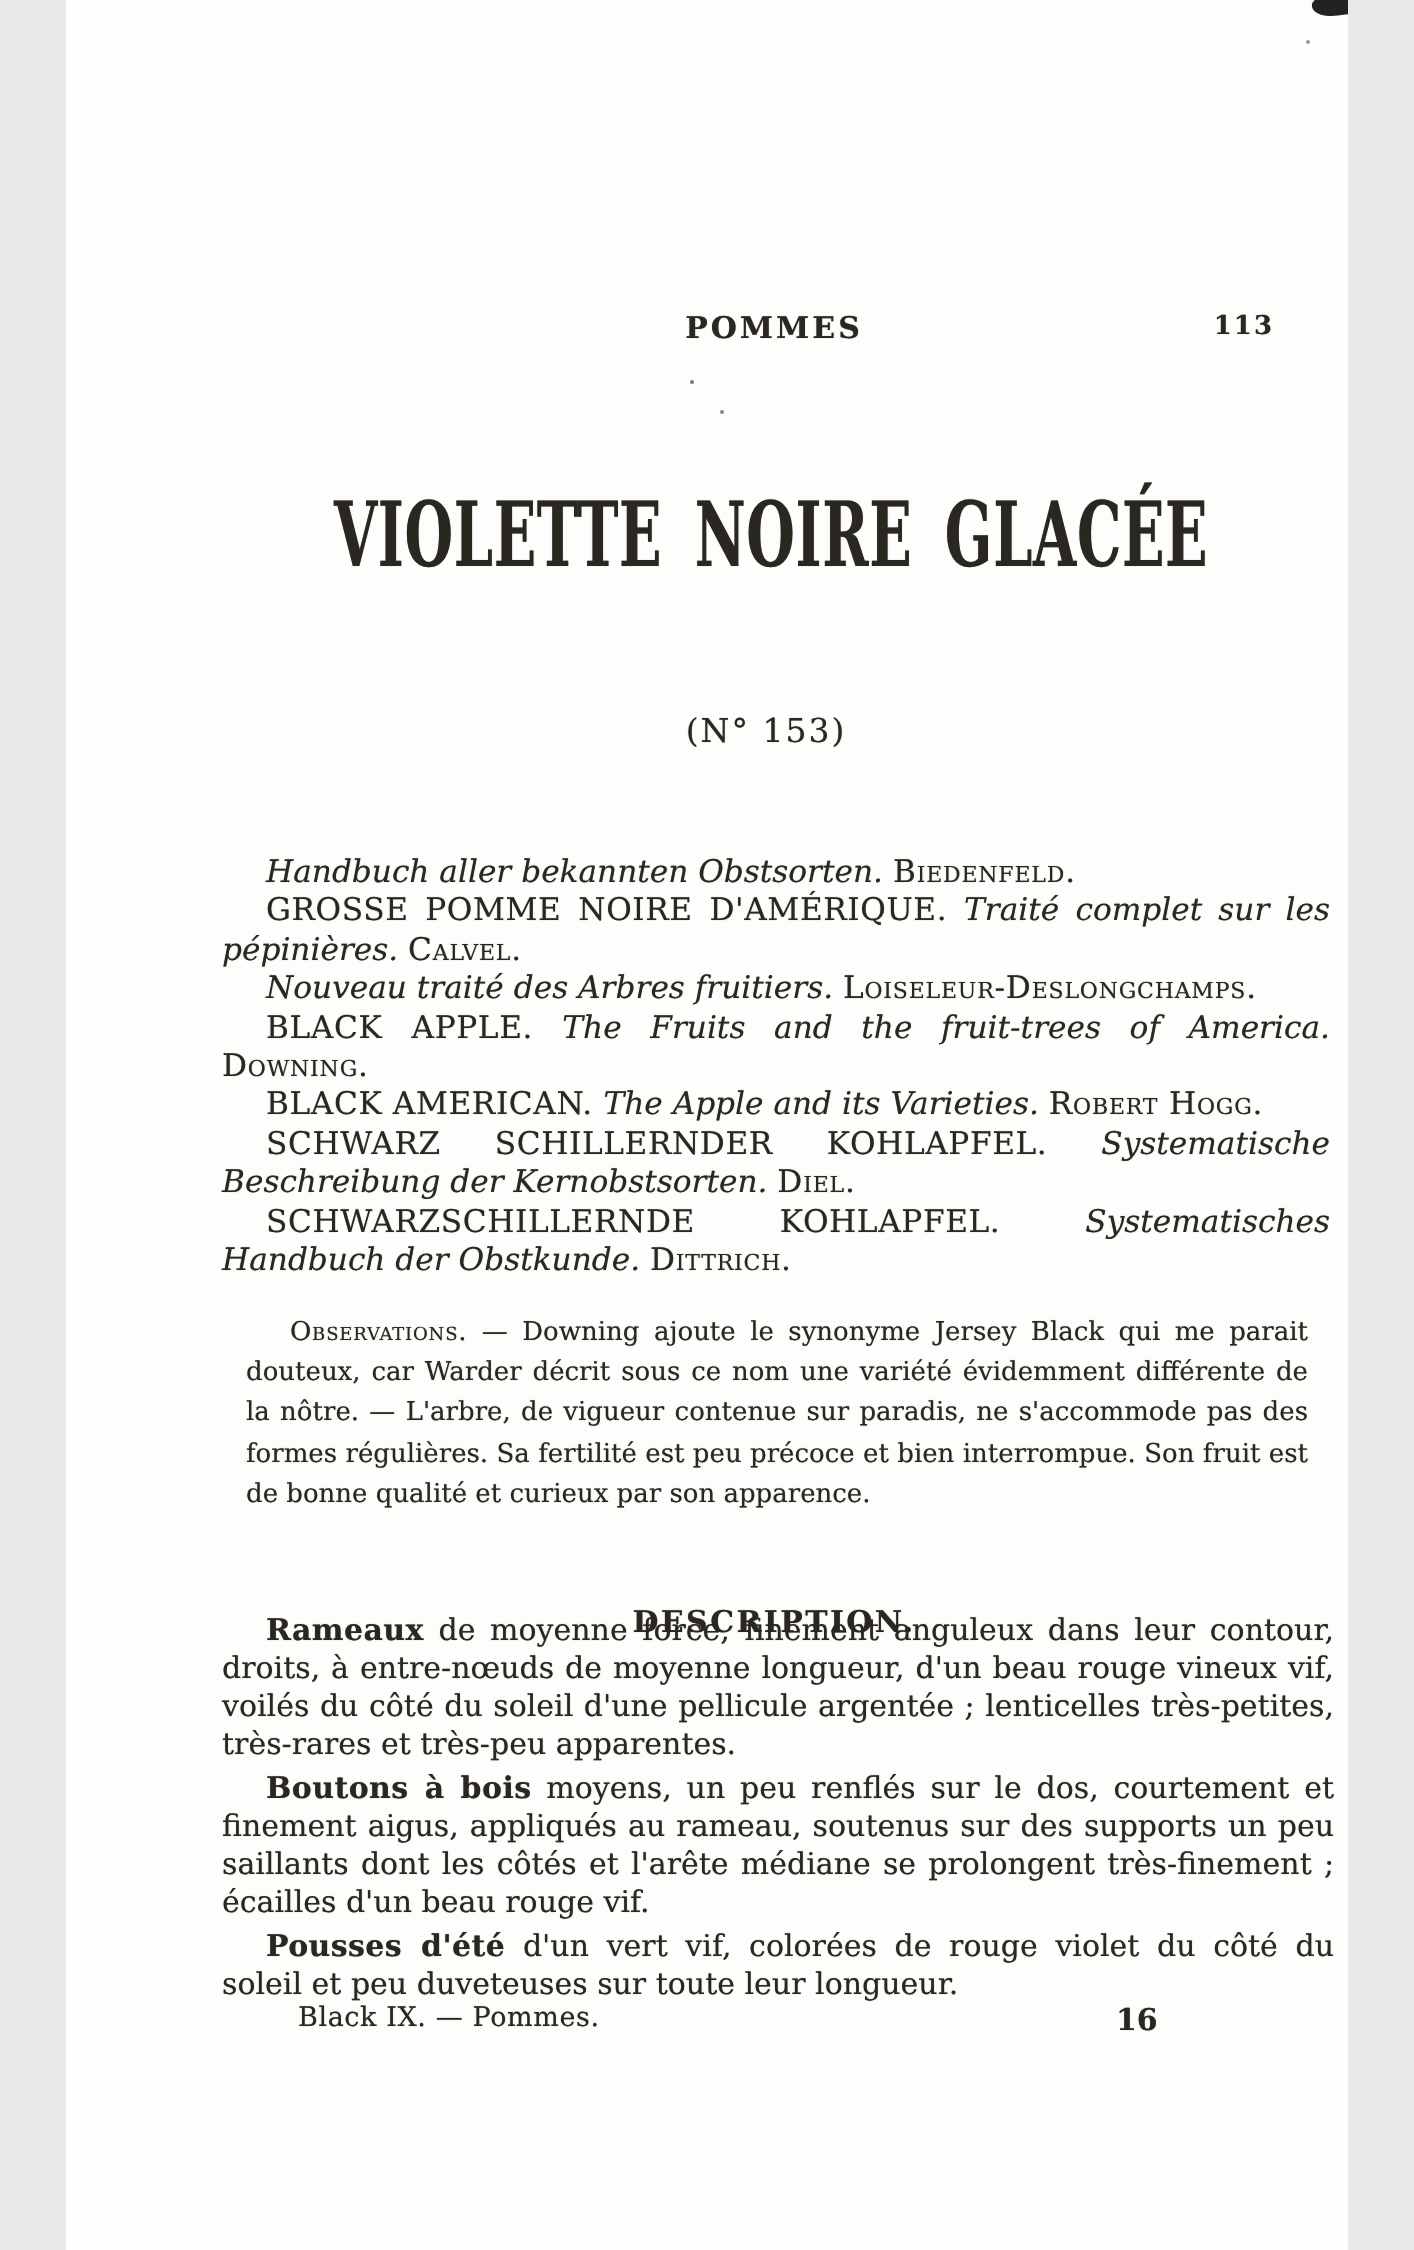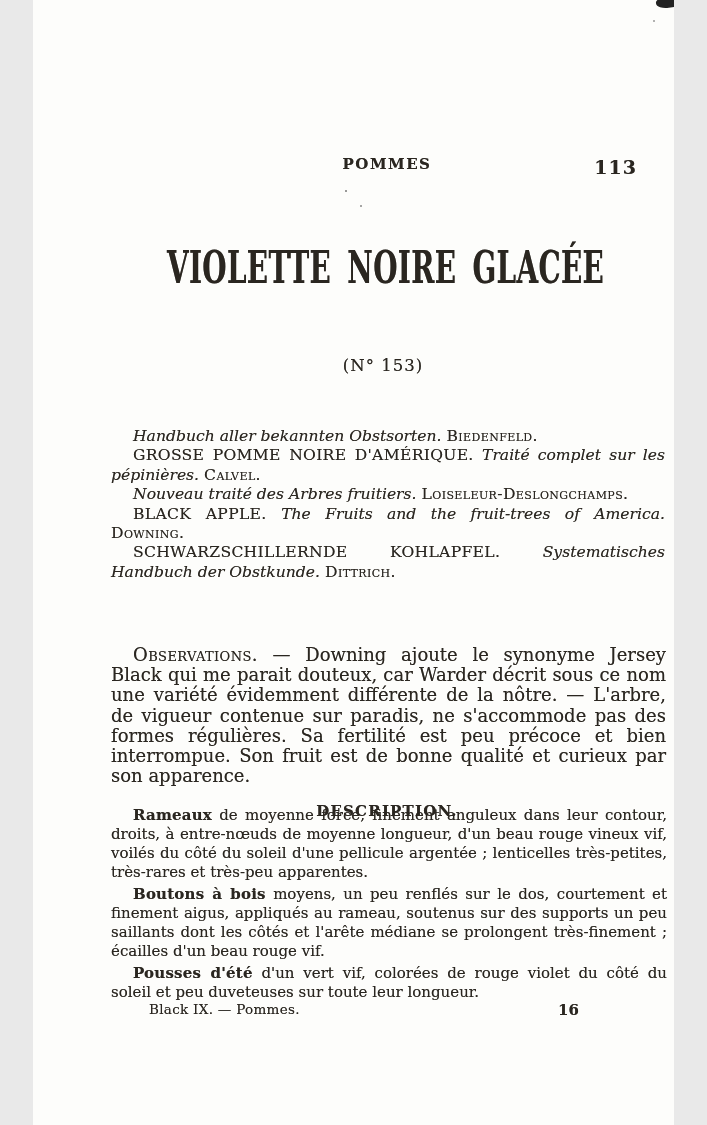--- a/index.html
+++ b/index.html
@@ -18,21 +18,21 @@
     overflow:hidden;
     text-shadow:0 0 0.5px rgba(42,38,32,.55);
   }
   
   .running-head{
     position:absolute;top:155px;left:78px;width:552px;
     text-align:center;font-size:15px;letter-spacing:1.5px;font-weight:600;
   }
   .page-number{
     position:absolute;right:26px;top:1px;
-    font-size:19px;font-weight:700;letter-spacing:1px;
+    font-size:13px;font-weight:700;letter-spacing:1px;
   }
   
   .title-block{position:absolute;top:245px;left:0;width:707px;text-align:left;}
   .title-inner{
     display:inline-block;
     font-size:45px;font-weight:700;line-height:1;
     word-spacing:10px;letter-spacing:.5px;
     transform:scaleX(.62);transform-origin:50% 50%;
     white-space:nowrap;
   }
@@ -43,22 +43,22 @@
   }
   
   .synonyms{position:absolute;top:427px;left:78px;width:554px;}
   .synonyms p{
     margin:0;text-indent:22px;text-align:justify;
     font-size:15.6px;line-height:19.4px;
   }
   
   .observations{position:absolute;top:645px;left:78px;width:555px;}
   .observations p{
-    margin:0;text-indent:22px;text-align:justify;
-    font-size:18px;line-height:20.2px;
+    margin:12px;text-indent:22px;text-align:justify;
+    font-size:13px;line-height:20.2px;
   }
   
   .description-heading{
     position:absolute;top:802px;left:78px;width:552px;
     text-align:center;font-size:15px;letter-spacing:1.2px;font-weight:600;
   }
   .description{position:absolute;top:806px;left:78px;width:556px;}
   .description p{
     margin:0 0 3px;text-indent:22px;text-align:justify;
     font-size:15px;line-height:19px;
@@ -110,20 +110,22 @@
     <span class="title-inner">VIOLETTE NOIRE GLACÉE</span>
   </div>
 
   <div class="number-line">(N° 153)</div>
 
   <div class="synonyms">
     <p><span class="seg-italic">Handbuch aller bekannten Obstsorten. </span><span class="seg-smallcaps">Biedenfeld.</span></p>
     <p><span class="seg-caps">GROSSE POMME NOIRE D'AMÉRIQUE. </span><span class="seg-italic">Traité complet sur les pépi­nières. </span><span class="seg-smallcaps">Calvel.</span></p>
     <p><span class="seg-italic">Nouveau traité des Arbres fruitiers. </span><span class="seg-smallcaps">Loiseleur-Deslongchamps.</span></p>
     <p><span class="seg-caps">BLACK APPLE. </span><span class="seg-italic">The Fruits and the fruit-trees of America. </span><span class="seg-smallcaps">Downing.</span></p>
+    <p><span class="seg-caps">BLACK AMERICAN. </span><span class="seg-italic">The Apple and its Varieties. </span><span class="seg-smallcaps">Robert Hogg.</span></p>
+    <p><span class="seg-caps">SCHWARZ SCHILLERNDER KOHLAPFEL. </span><span class="seg-italic">Systematische Beschrei­bung der Kernobstsorten. </span><span class="seg-smallcaps">Diel.</span></p>
     <p><span class="seg-caps">SCHWARZSCHILLERNDE KOHLAPFEL. </span><span class="seg-italic">Systematisches Handbuch der Obstkunde. </span><span class="seg-smallcaps">Dittrich.</span></p>
   </div>
 
   <div class="observations">
     <p><span class="seg-smallcaps">Observations.</span><span class="seg-plain"> — Downing ajoute le synonyme Jersey Black qui me parait douteux, car Warder décrit sous ce nom une variété évidemment différente de la nôtre. — L'arbre, de vigueur contenue sur paradis, ne s'accommode pas des formes régulières. Sa fertilité est peu précoce et bien interrompue. Son fruit est de bonne qualité et curieux par son apparence.</span></p>
   </div>
 
   <div class="description-heading">DESCRIPTION.</div>
 
   <div class="description">

